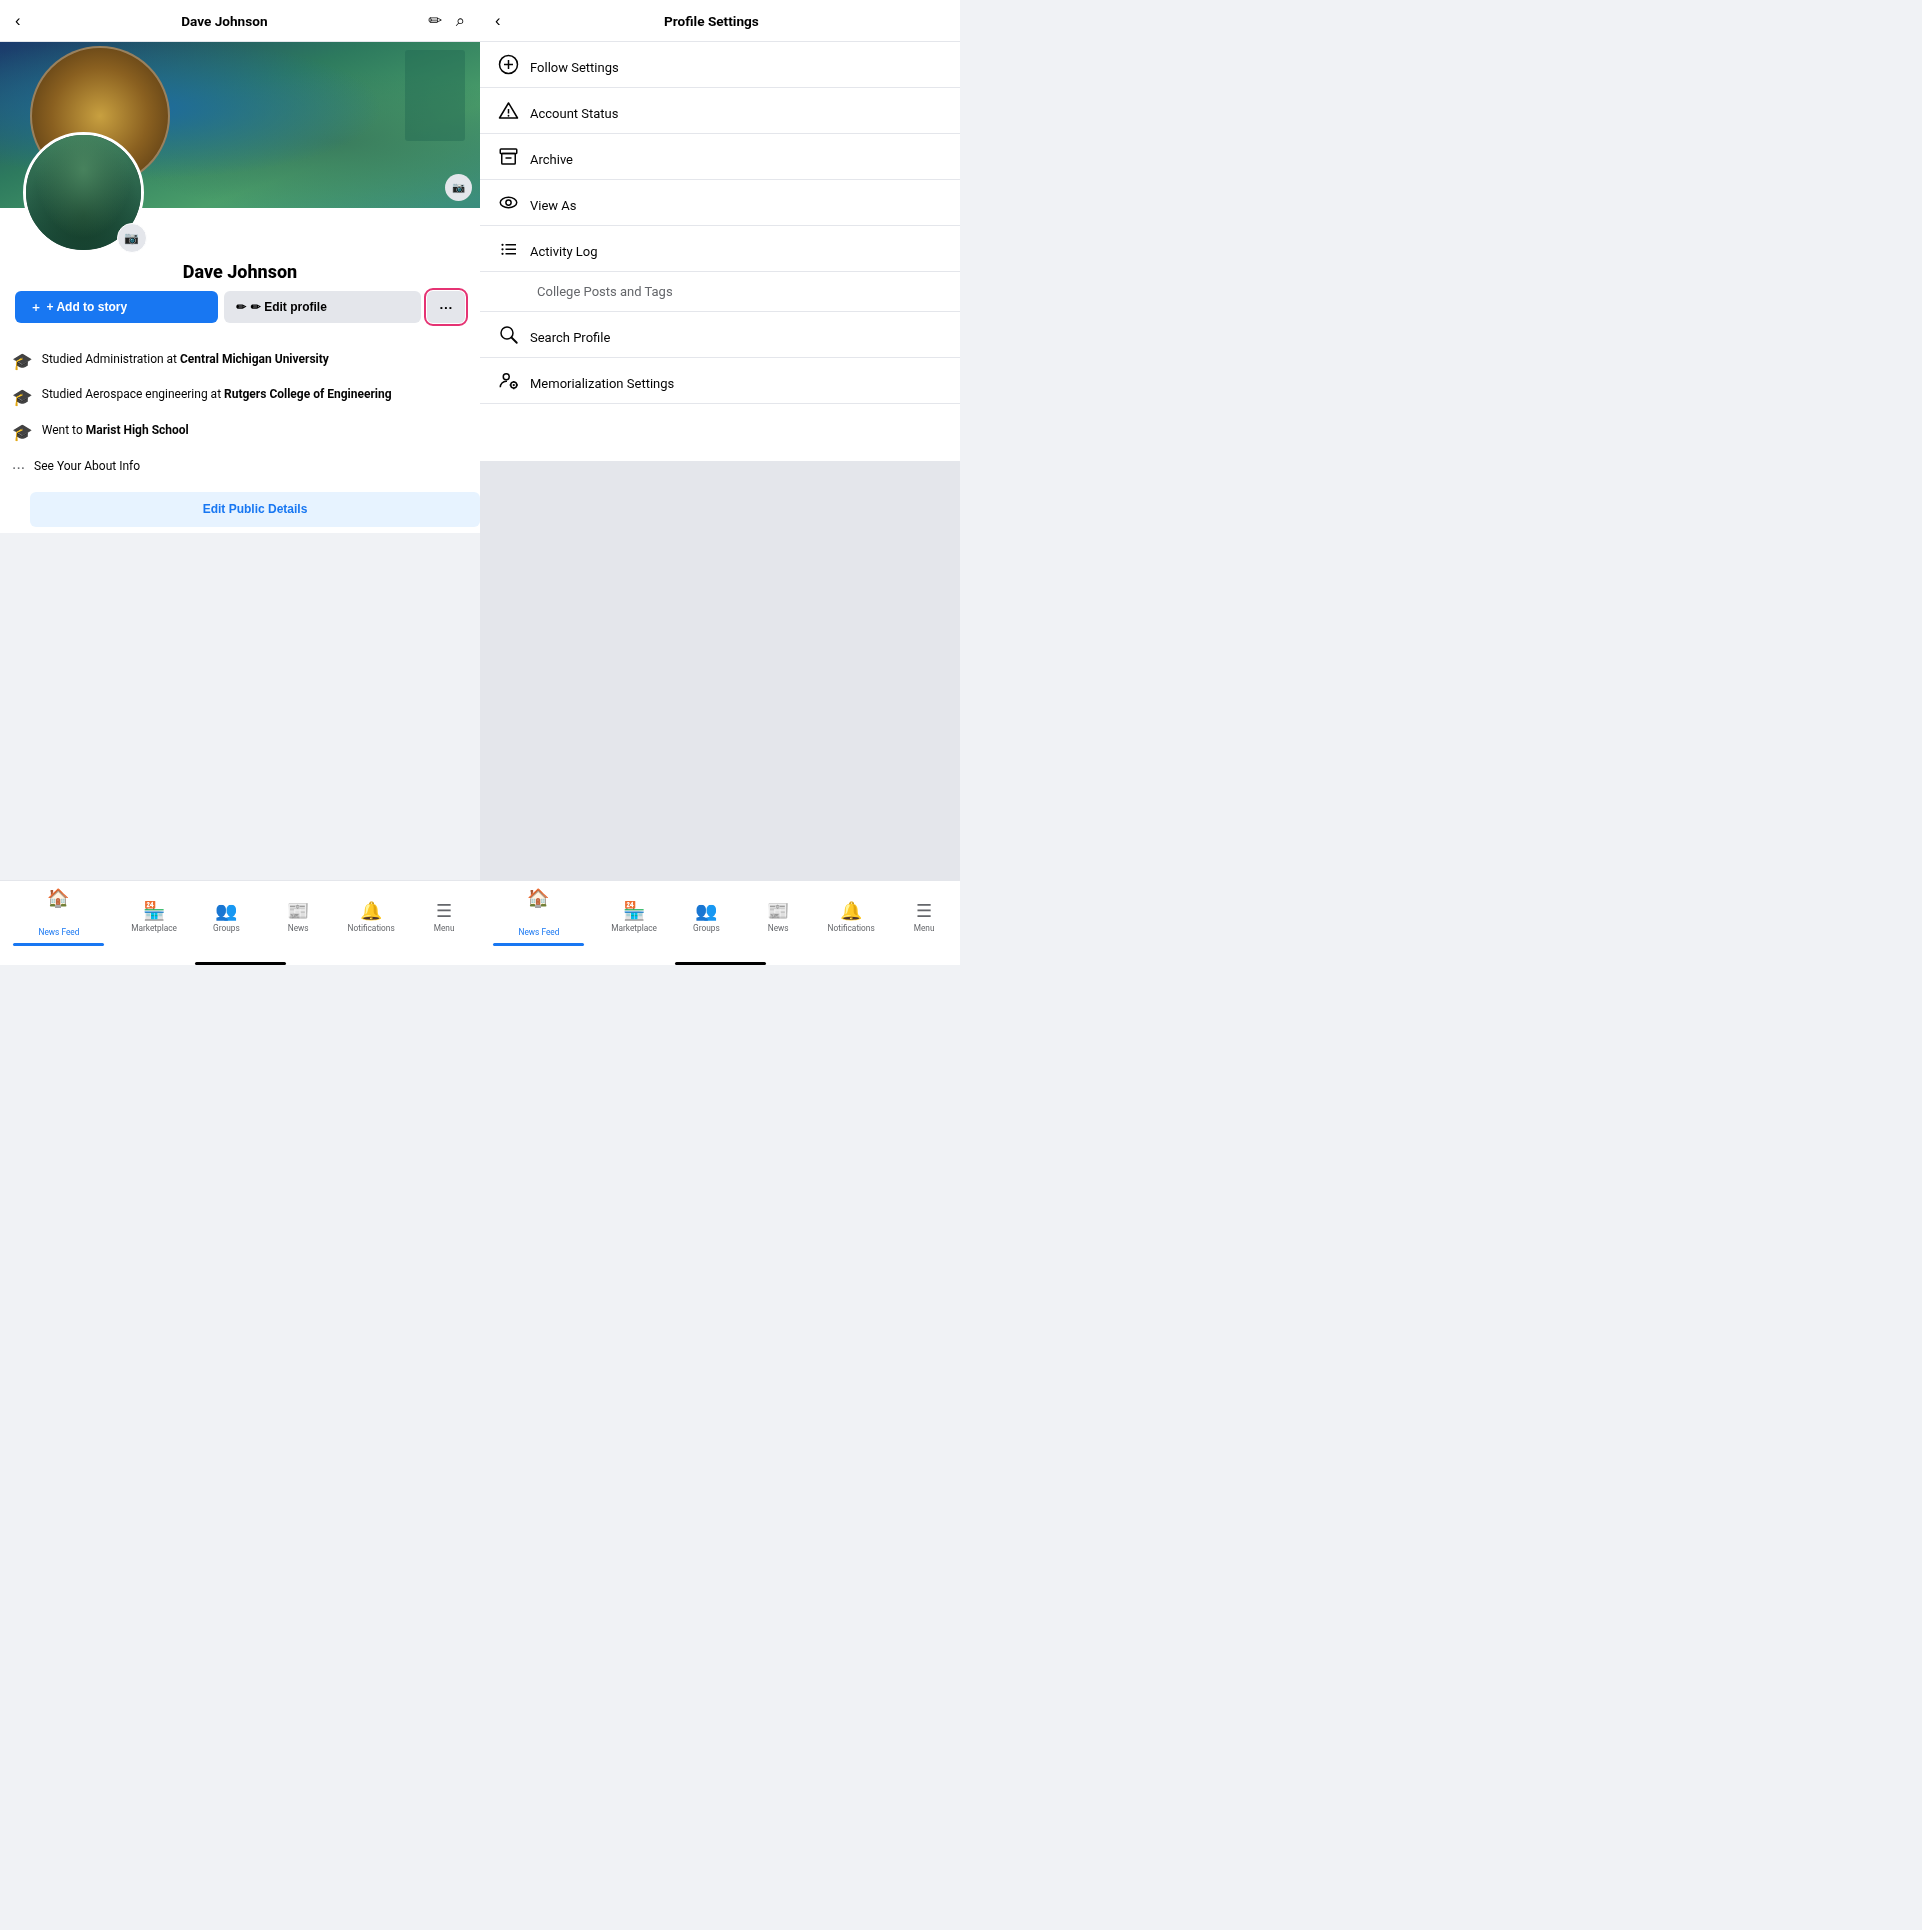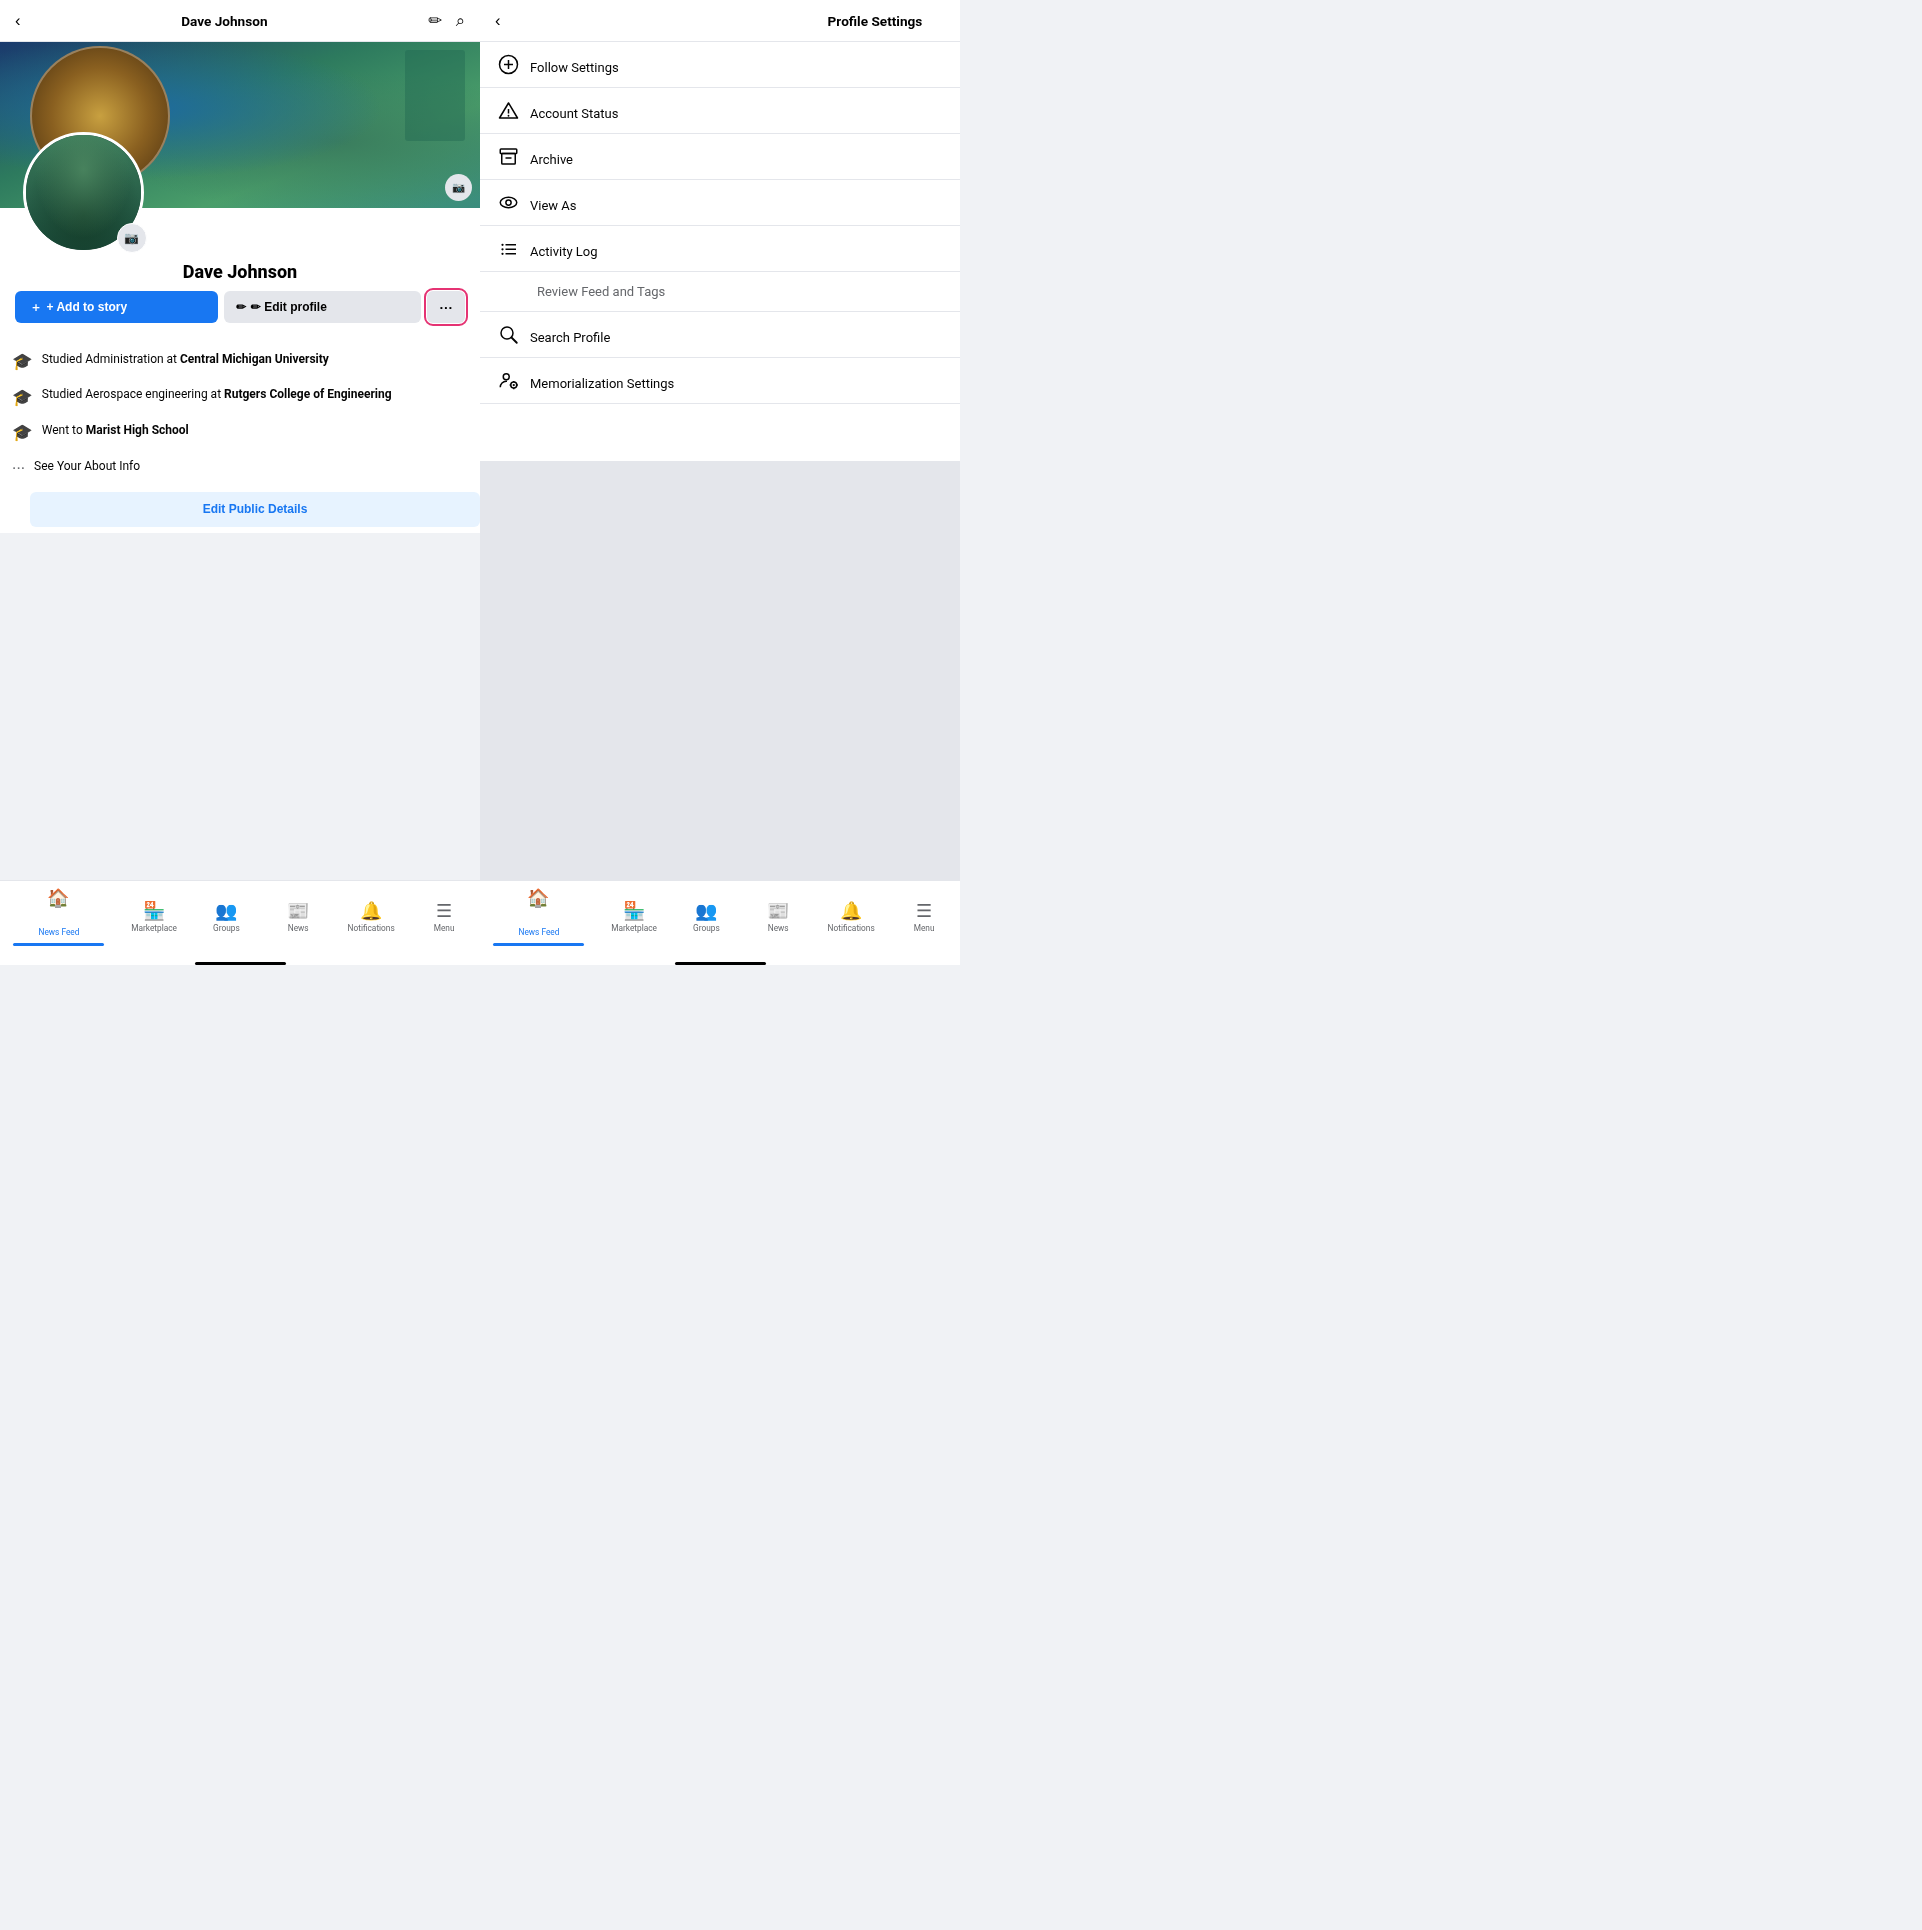--- a/index.html
+++ b/index.html
@@ -283,21 +283,21 @@
       align-items: center;
       padding: 10.6px 15px;
       background: #fff;
       border-bottom: 0.8px solid #e4e6eb;
     }
     .settings-title {
       font-size: 13.6px;
       font-weight: 700;
       color: #000;
       flex: 1;
-      text-align: right;
+      text-align: center;
       padding-right: 22.7px;
     }
     .settings-list {
       flex: 1;
       overflow-y: auto;
       background: #fff;
     }
     .settings-item {
       display: flex;
       align-items: flex-end;
@@ -522,21 +522,21 @@
           <line x1="10" y1="15" x2="24" y2="15" stroke="#050505" stroke-width="2"></line>
           <circle cx="6" cy="21" r="1.5" fill="#050505"></circle>
           <line x1="10" y1="21" x2="24" y2="21" stroke="#050505" stroke-width="2"></line>
         </svg>
       </div>
       <span class="settings-item-label">Activity Log</span>
     </div>
 
 
     <div class="settings-item no-icon" style="padding-left:57px;">
-      <span class="settings-item-label" style="color:#65676b;">Review Feed and Tags</span>
+      <span class="settings-item-label" style="color:#65676b;">College Posts and Tags</span>
     </div>
 
 
     <div class="settings-item">
       <div class="settings-item-icon">
 
         <svg width="21" height="21" viewBox="0 0 28 28" fill="none">
           <circle cx="12" cy="12" r="8" stroke="#050505" stroke-width="2" fill="none"></circle>
           <line x1="18" y1="18" x2="25" y2="25" stroke="#050505" stroke-width="2.5" stroke-linecap="round"></line>
         </svg>

